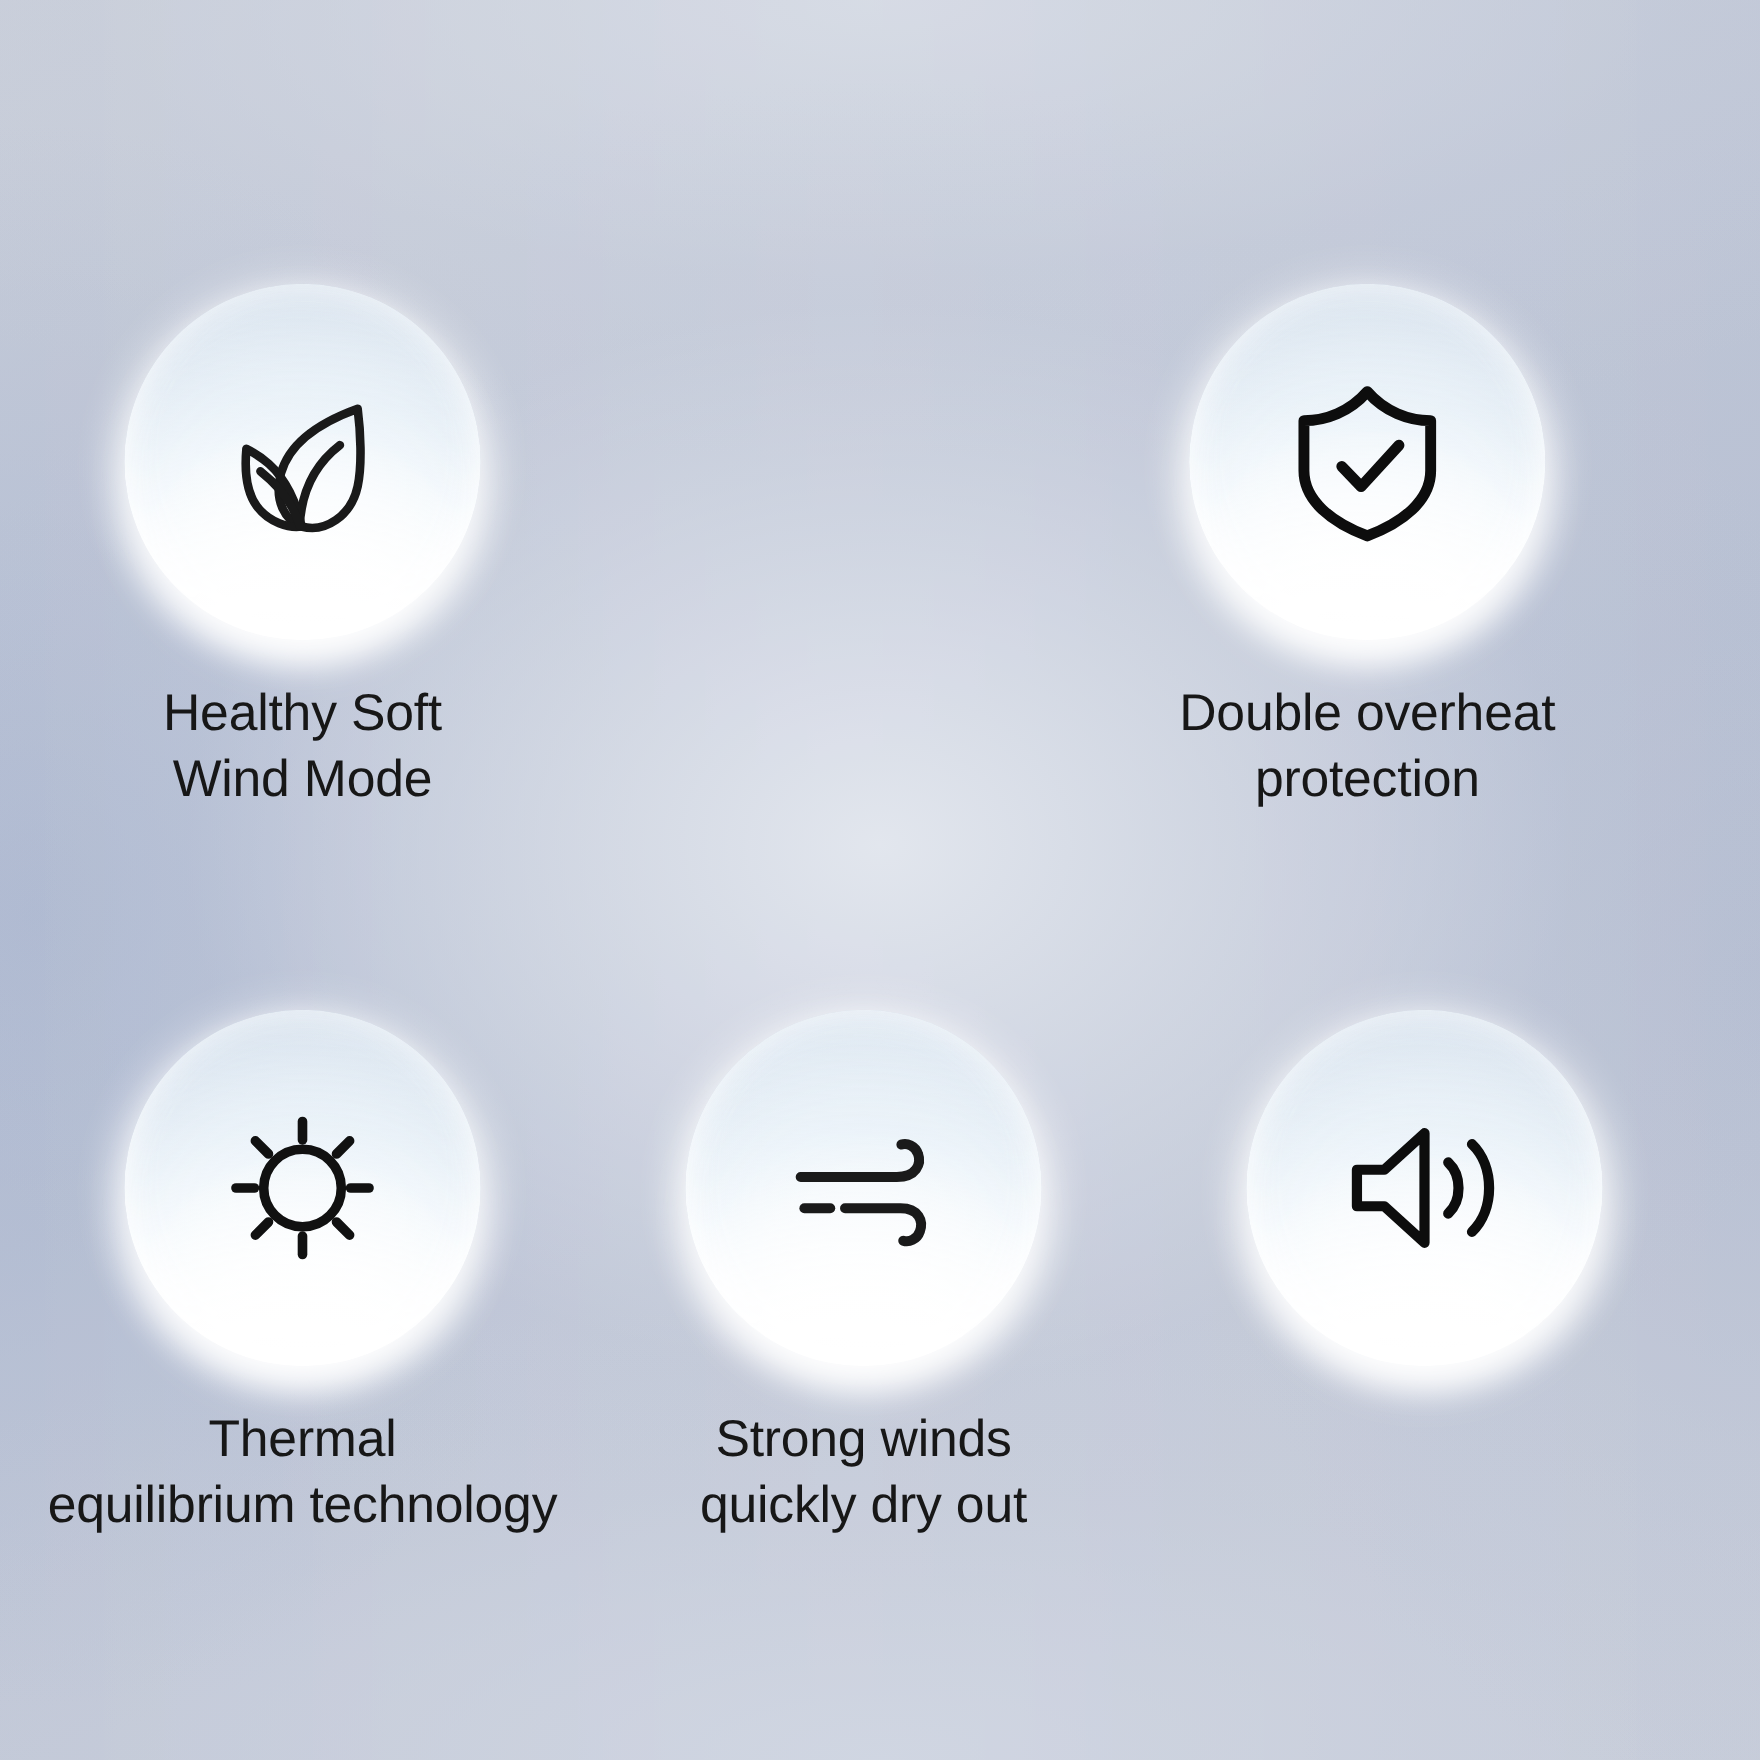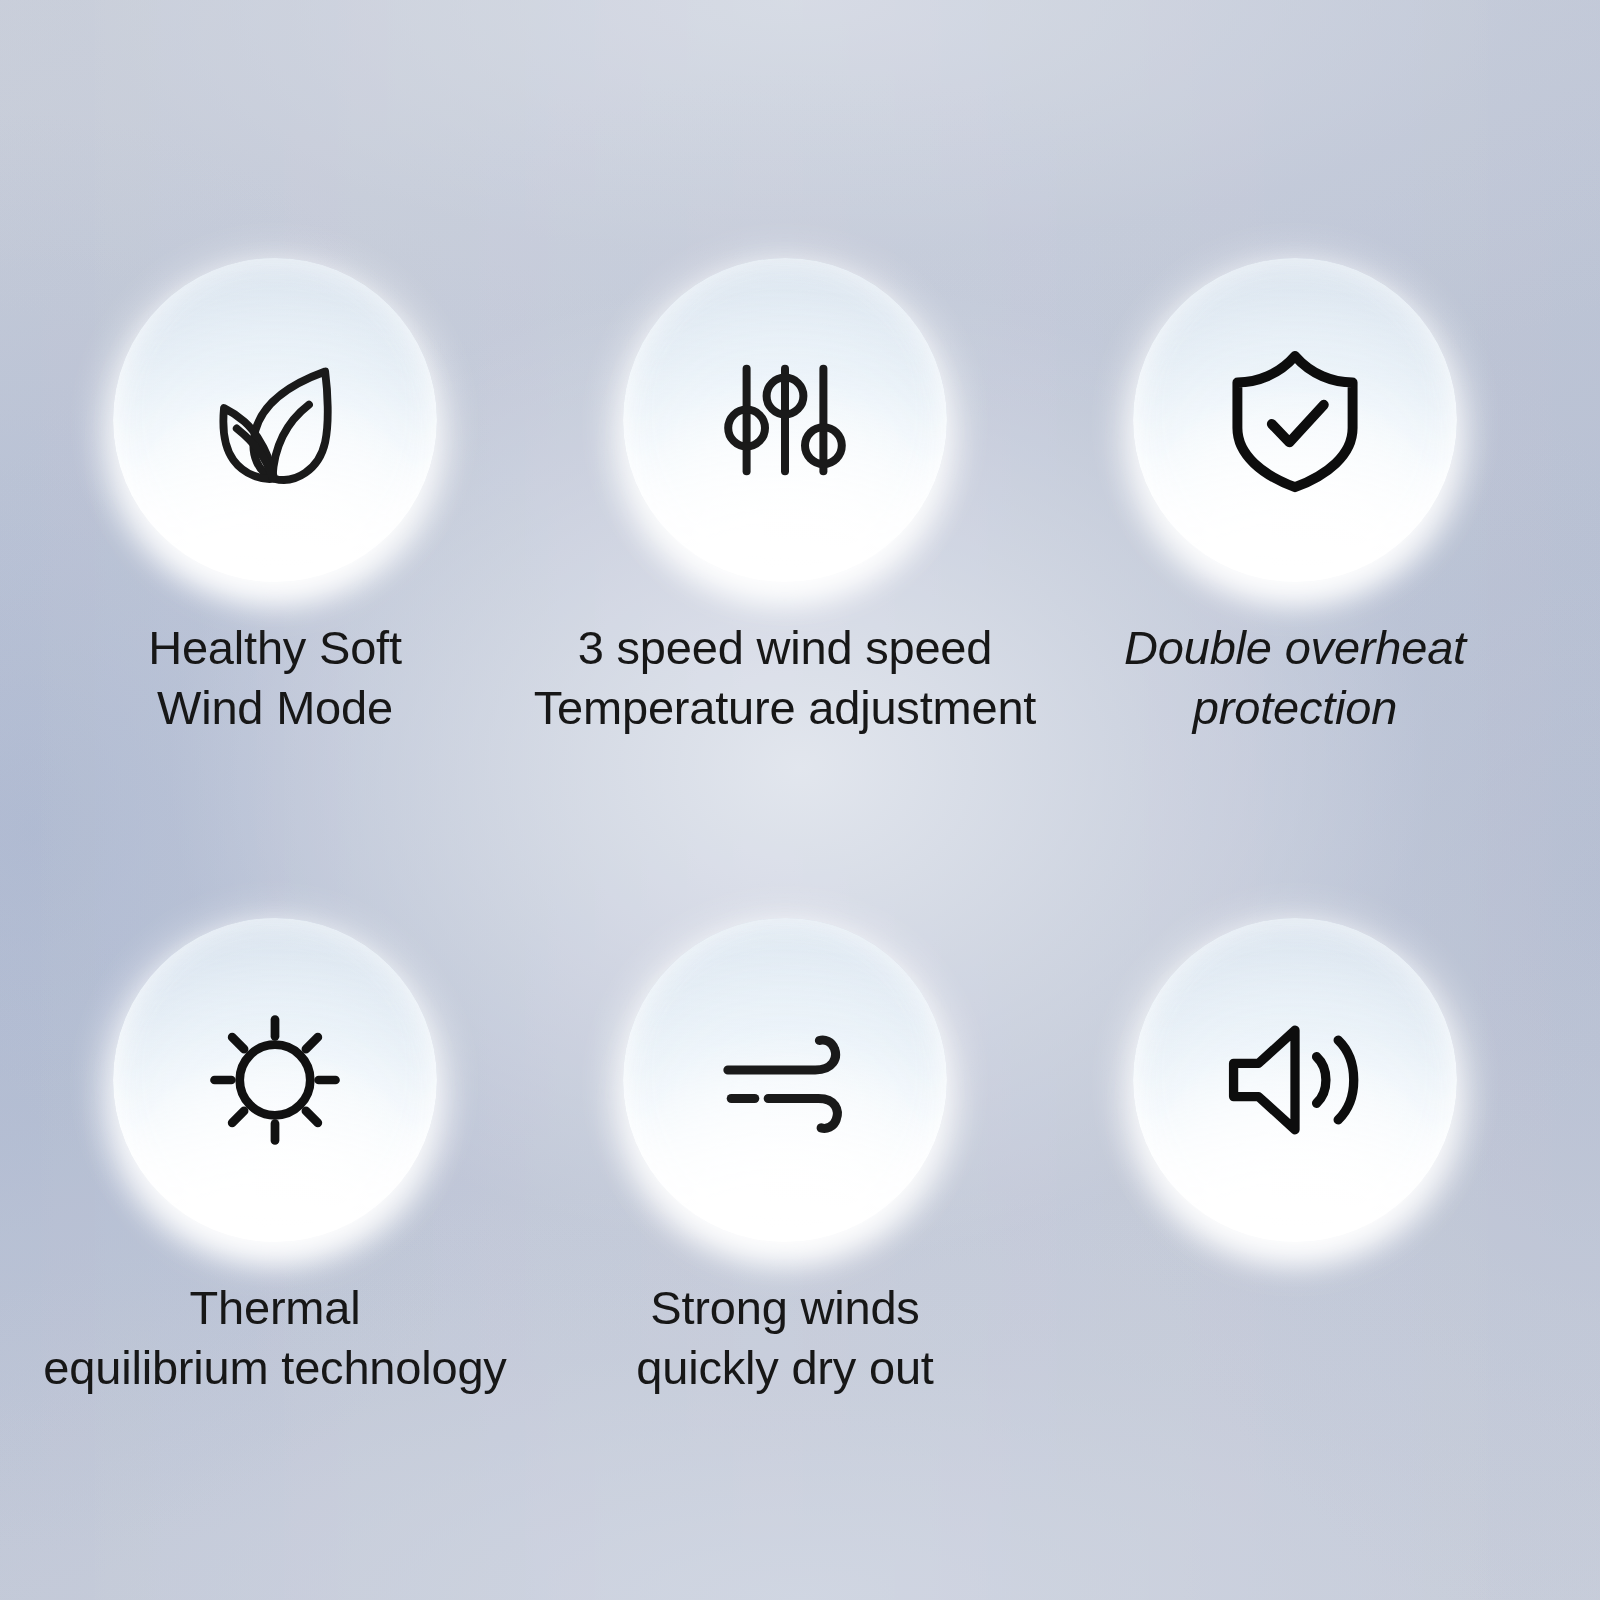--- a/index.html
+++ b/index.html
@@ -179,44 +179,22 @@
 
               <path d="M27.5 55 C 37 62.5 45 72 48.5 84"></path>
             </g>
           </svg>
         </div>
       </div>
       <div class="caption">Healthy Soft
 Wind Mode</div>
     </div>
 
-    <div class="cell" style="left:530px; top:258px;">
-      <div class="medallion-wrap">
-        <div class="glow"></div>
-        <div class="medallion">
-          <svg width="160" height="160" viewBox="0 0 100 100" fill="none">
-            <g stroke="#1a1a1a" stroke-width="5" stroke-linecap="round" fill="none">
-
-              <line x1="26" y1="18" x2="26" y2="82"></line>
-              <circle cx="26" cy="55" r="11.5"></circle>
-
-              <line x1="50" y1="18" x2="50" y2="82"></line>
-              <circle cx="50" cy="35" r="11.5"></circle>
-
-              <line x1="74" y1="18" x2="74" y2="82"></line>
-              <circle cx="74" cy="66" r="11.5"></circle>
-            </g>
-          </svg>
-        </div>
-      </div>
-      <div class="caption">3 speed wind speed
-Temperature adjustment</div>
-    </div>
-
-    <div class="cell" style="left:1040px; top:258px;font-style:italic;">
+
+    <div class="cell" style="left:988px; top:258px;">
       <div class="medallion-wrap">
         <div class="glow"></div>
         <div class="medallion">
           <svg width="160" height="160" viewBox="0 0 100 100" fill="none">
             <g stroke="#0d0d0d" stroke-width="6.2" stroke-linecap="round" stroke-linejoin="round" fill="none">
               <path d="M50 10 C 60 21.5 73.5 26.5 86 26.5 L 86 55 C 86 72 70 84.5 50 92 C 30 84.5 14 72 14 55 L 14 26.5 C 26.5 26.5 40 21.5 50 10 Z"></path>
               <path d="M35.5 52.5 L 46.5 64 L 68 40.5"></path>
             </g>
           </svg>
         </div>

